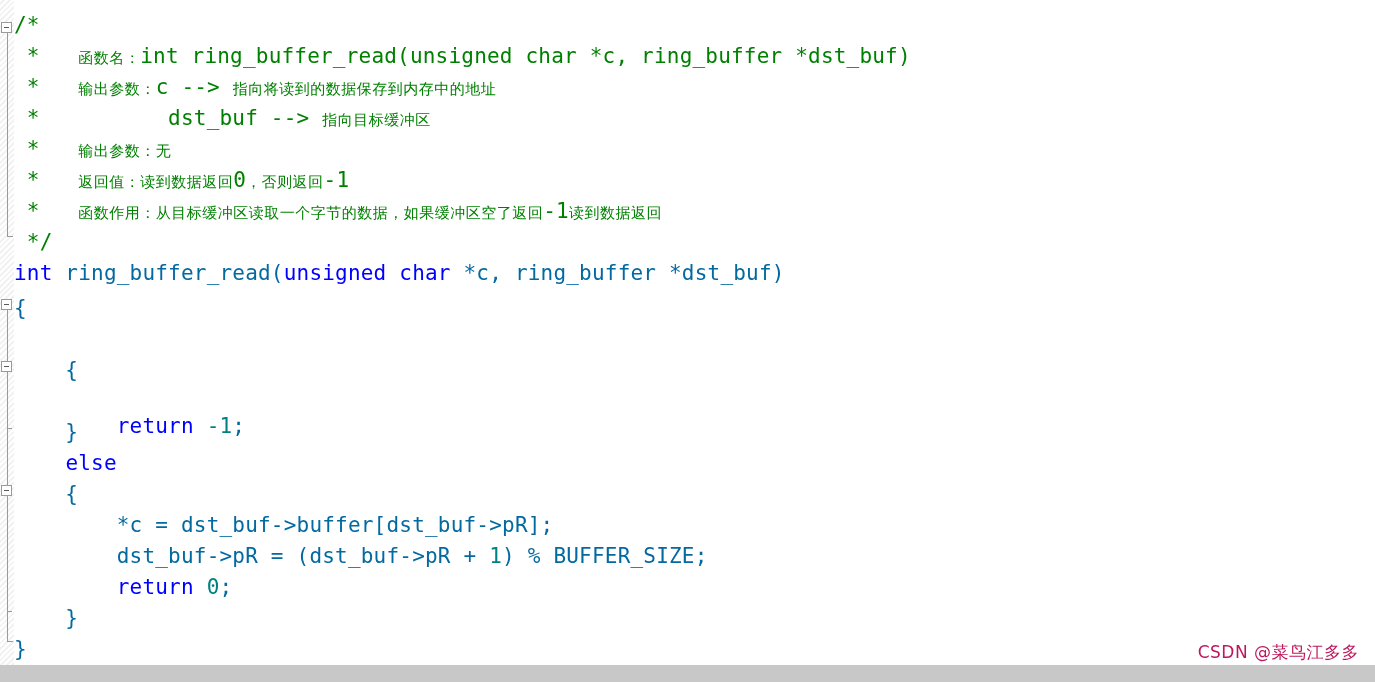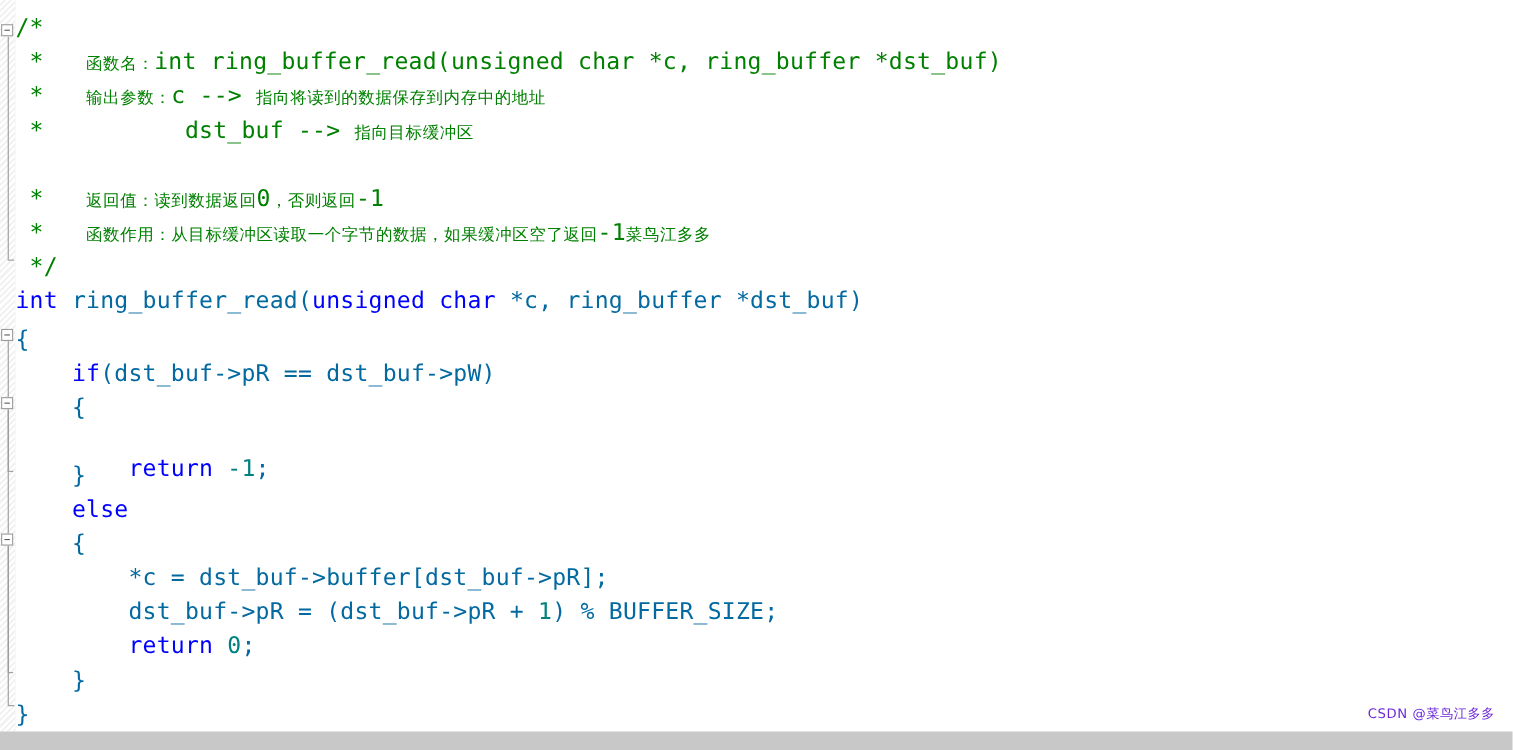--- a/index.html
+++ b/index.html
@@ -133,22 +133,22 @@
     height: 17px;
     background: #c8c8c8;
   }
 
   
   .watermark {
     position: absolute;
     right: 16px;
     top: 641px;
     font-family: "DejaVu Sans", "Liberation Sans", sans-serif;
-    font-size: 12px;
-    color: #6d28d9;
+    font-size: 17px;
+    color: #be185d;
     letter-spacing: 0.5px;
     white-space: pre;
     user-select: none;
   }
 </style>
 </head>
 <body>
 
 <div id="editor">
 
@@ -167,26 +167,26 @@
       <div class="fold-tick" style="top: 611px;"></div>
       <div class="fold-end" style="top: 236px;"></div>
       <div class="fold-end" style="top: 641px;"></div>
     </div>
 
   <div class="code-surface" id="code-surface">
       <div class="code-line comment-line" style="top: 10px;"><span>/*</span></div>
       <div class="code-line comment-line" style="top: 41px;"><span> *   </span><span class="cjk">函数名：</span><span>int ring_buffer_read(unsigned char *c, ring_buffer *dst_buf)</span></div>
       <div class="code-line comment-line" style="top: 72px;"><span> *   </span><span class="cjk">输出参数：</span><span>c --&gt; </span><span class="cjk">指向将读到的数据保存到内存中的地址</span></div>
       <div class="code-line comment-line" style="top: 103px;"><span> *          dst_buf --&gt; </span><span class="cjk">指向目标缓冲区</span></div>
+      <div class="code-line comment-line" style="top: 134px;"><span> *   </span><span class="cjk">输出参数：无</span></div>
       <div class="code-line comment-line" style="top: 165px; text-align: center;"><span> *   </span><span class="cjk">返回值：读到数据返回</span><span>0</span><span class="cjk">，否则返回</span><span>-1</span></div>
-      <div class="code-line comment-line" style="top: 196px;"><span> *   </span><span class="cjk">函数作用：从目标缓冲区读取一个字节的数据，如果缓冲区空了返回</span><span>-1</span><span class="cjk">菜鸟江多多</span></div>
+      <div class="code-line comment-line" style="top: 196px;"><span> *   </span><span class="cjk">函数作用：从目标缓冲区读取一个字节的数据，如果缓冲区空了返回</span><span>-1</span><span class="cjk">读到数据返回</span></div>
       <div class="code-line comment-line" style="top: 227px;"><span> */</span></div>
       <div class="code-line" style="top: 258px;"><span class="kw">int</span><span class="plain"> ring_buffer_read(</span><span class="kw">unsigned</span><span class="plain"> </span><span class="kw">char</span><span class="plain"> *c, ring_buffer *dst_buf)</span></div>
       <div class="code-line" style="top: 293px;"><span class="plain">{</span></div>
-      <div class="code-line" style="top: 324px;"><span class="plain">    </span><span class="kw">if</span><span class="plain">(dst_buf-&gt;pR == dst_buf-&gt;pW)</span></div>
       <div class="code-line" style="top: 355px;"><span class="plain">    {</span></div>
       <div class="code-line" style="top: 386px; margin-top: 25px;"><span class="plain">        </span><span class="kw">return</span><span class="plain"> </span><span class="num">-1</span><span class="plain">;</span></div>
       <div class="code-line" style="top: 417px;"><span class="plain">    }</span></div>
       <div class="code-line" style="top: 448px;"><span class="plain">    </span><span class="kw">else</span></div>
       <div class="code-line" style="top: 479px;"><span class="plain">    {</span></div>
       <div class="code-line" style="top: 510px;"><span class="plain">        *c = dst_buf-&gt;buffer[dst_buf-&gt;pR];</span></div>
       <div class="code-line" style="top: 541px;"><span class="plain">        dst_buf-&gt;pR = (dst_buf-&gt;pR + </span><span class="num">1</span><span class="plain">) % BUFFER_SIZE;</span></div>
       <div class="code-line" style="top: 572px;"><span class="plain">        </span><span class="kw">return</span><span class="plain"> </span><span class="num">0</span><span class="plain">;</span></div>
       <div class="code-line" style="top: 603px;"><span class="plain">    }</span></div>
       <div class="code-line" style="top: 634px;"><span class="plain">}</span></div>

